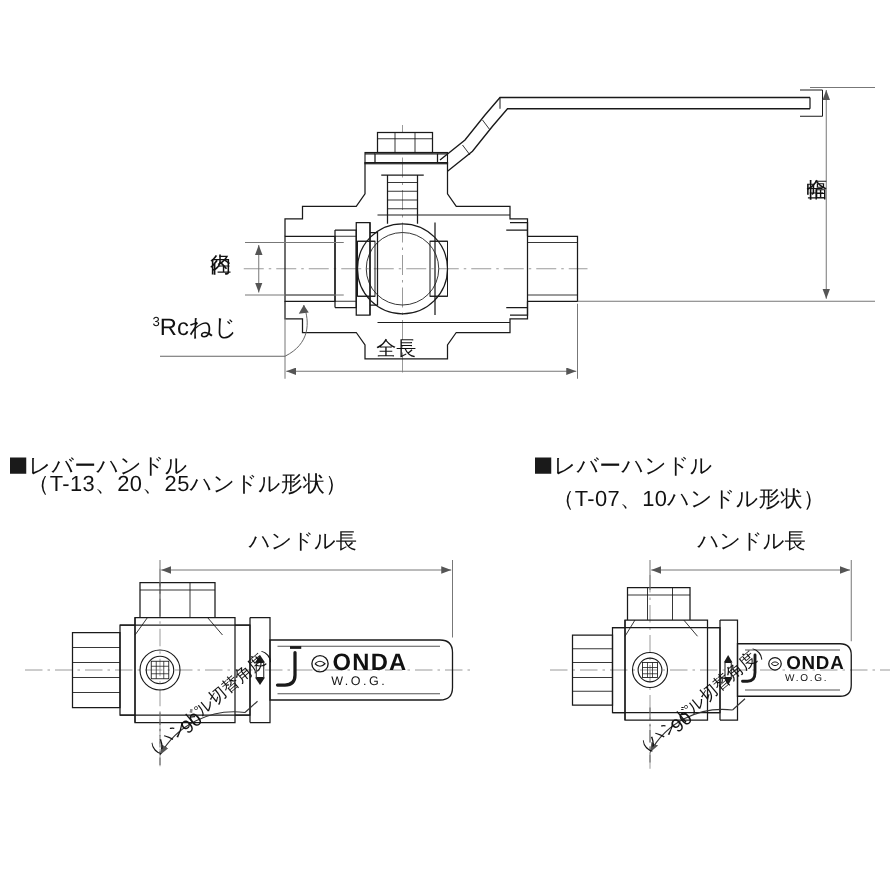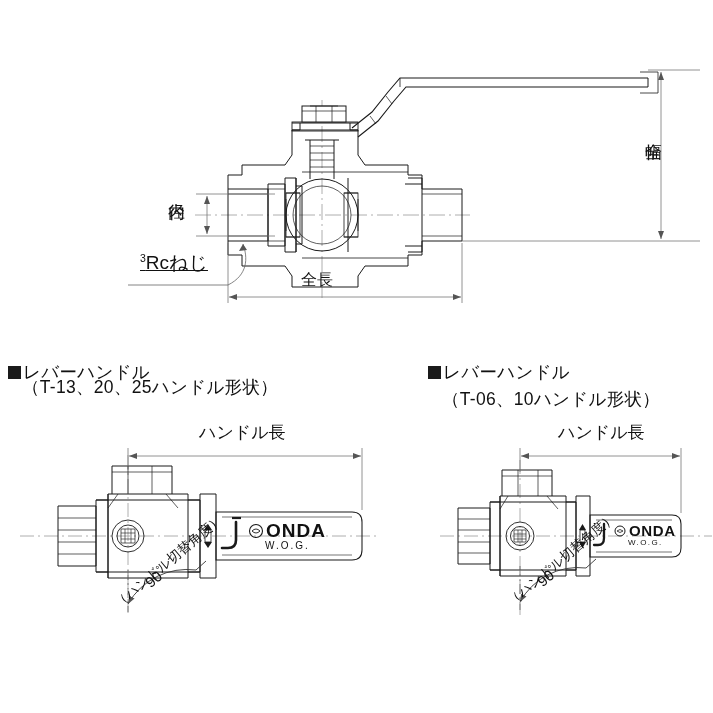--- a/index.html
+++ b/index.html
@@ -274,21 +274,21 @@
 
     </g>
   </svg>
 
   <div class="lbl dim vert" style="left:168px;top:190px;font-size:17px;">内径</div>
 
   <div class="lbl dim vert" style="left:645px;top:130px;font-size:17px;">全幅</div>
 
   <div class="lbl dim" style="left:301px;top:272px;font-size:16px;">全長</div>
 
-  <div class="lbl" style="left:140px;top:253px;font-size:19px;text-decoration:underline;">
+  <div class="lbl" style="left:122px;top:253px;font-size:19px;">
     <span class="sup">3</span><span>Rcねじ</span>
   </div>
 
   <div class="lbl sec-title" style="left:8px;top:364px;">
     <span class="sq"></span><span>レバーハンドル</span>
   </div>
   <div class="lbl sec-sub" style="left:22px;top:379px;text-align:right;">（T-13、20、25ハンドル形状）</div>
   <div class="lbl dim" style="left:199px;top:424px;font-size:17px;">ハンドル長</div>
 
   <div class="lbl ang" style="left:141px;top:577px;transform:rotate(-40deg);
@@ -298,21 +298,21 @@
   <div class="lbl angsub" style="left:112px;top:600px;transform:rotate(-40deg);
        transform-origin:left top;">（ハンドル切替角度）</div>
 
   <div class="lbl" style="left:266px;top:521px;font-size:19px;font-weight:bold;
        letter-spacing:1px;">ONDA</div>
   <div class="lbl" style="left:265px;top:541px;font-size:10px;letter-spacing:2px;">W.O.G.</div>
 
   <div class="lbl sec-title" style="left:428px;top:364px;">
     <span class="sq"></span><span>レバーハンドル</span>
   </div>
-  <div class="lbl sec-sub" style="left:442px;top:391px;">（T-06、10ハンドル形状）</div>
+  <div class="lbl sec-sub" style="left:442px;top:391px;">（T-07、10ハンドル形状）</div>
   <div class="lbl dim" style="left:558px;top:424px;font-size:17px;">ハンドル長</div>
 
   <div class="lbl ang" style="left:533px;top:576px;transform:rotate(-40deg);
        transform-origin:left top;">
     <span>90</span><span class="sup">°</span>
   </div>
   <div class="lbl angsub" style="left:505px;top:598px;transform:rotate(-40deg);
        transform-origin:left top;">（ハンドル切替角度）</div>
 
   <div class="lbl" style="left:629px;top:523px;font-size:15px;font-weight:bold;

